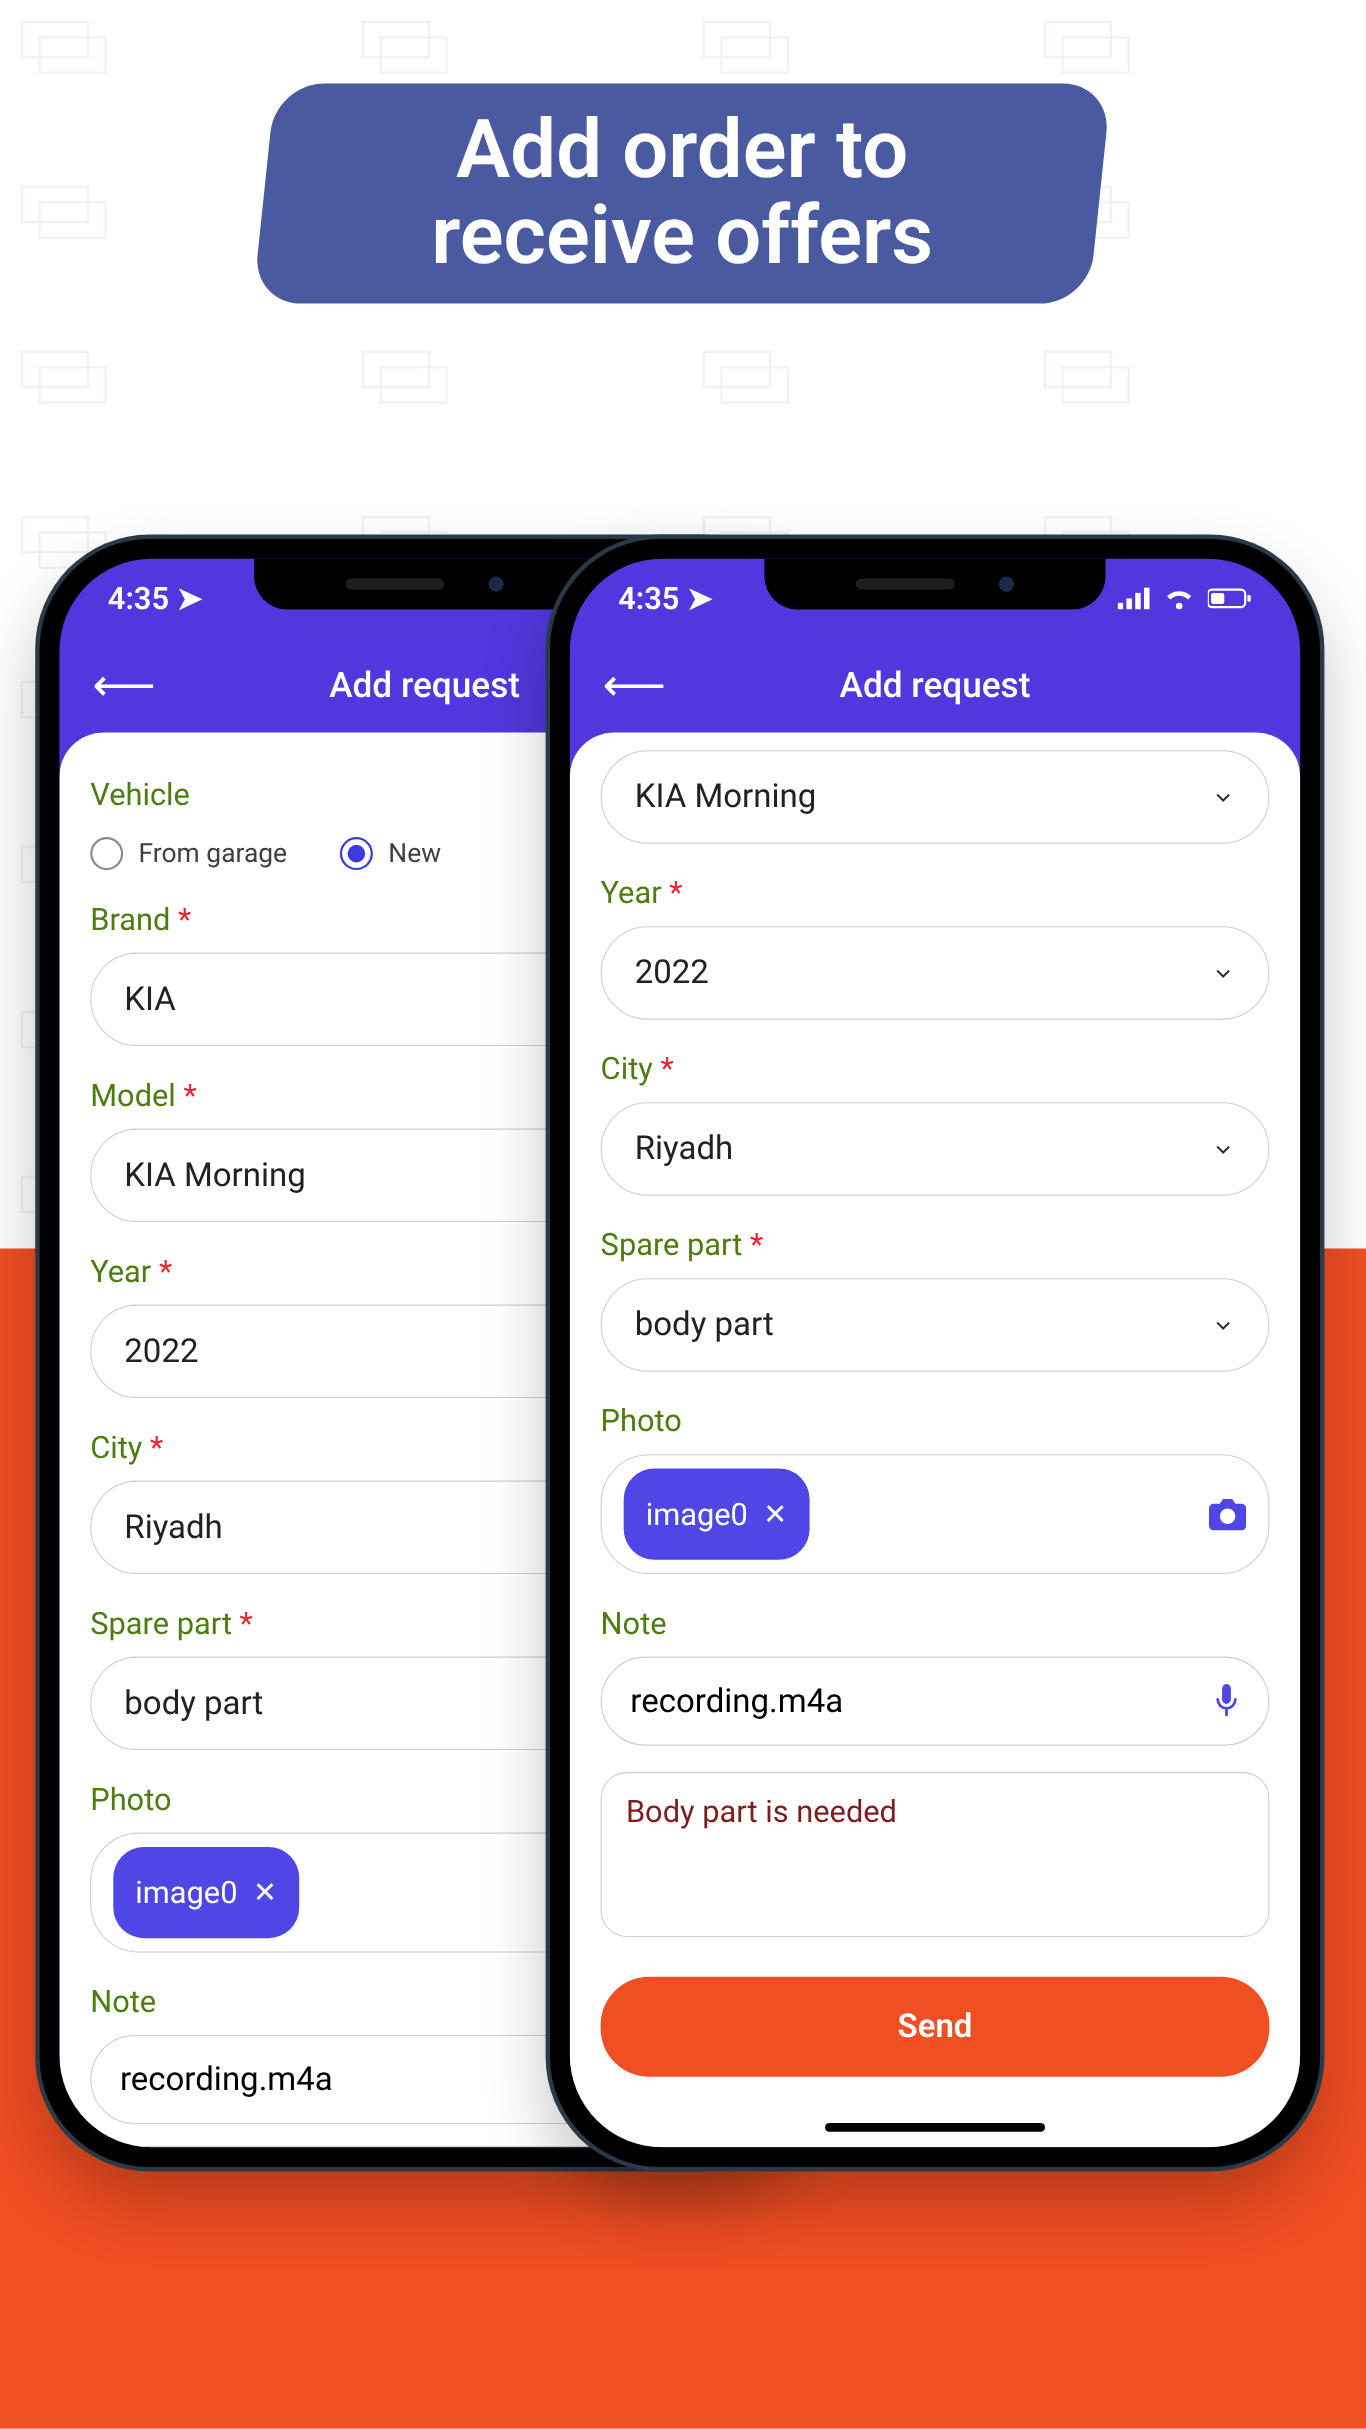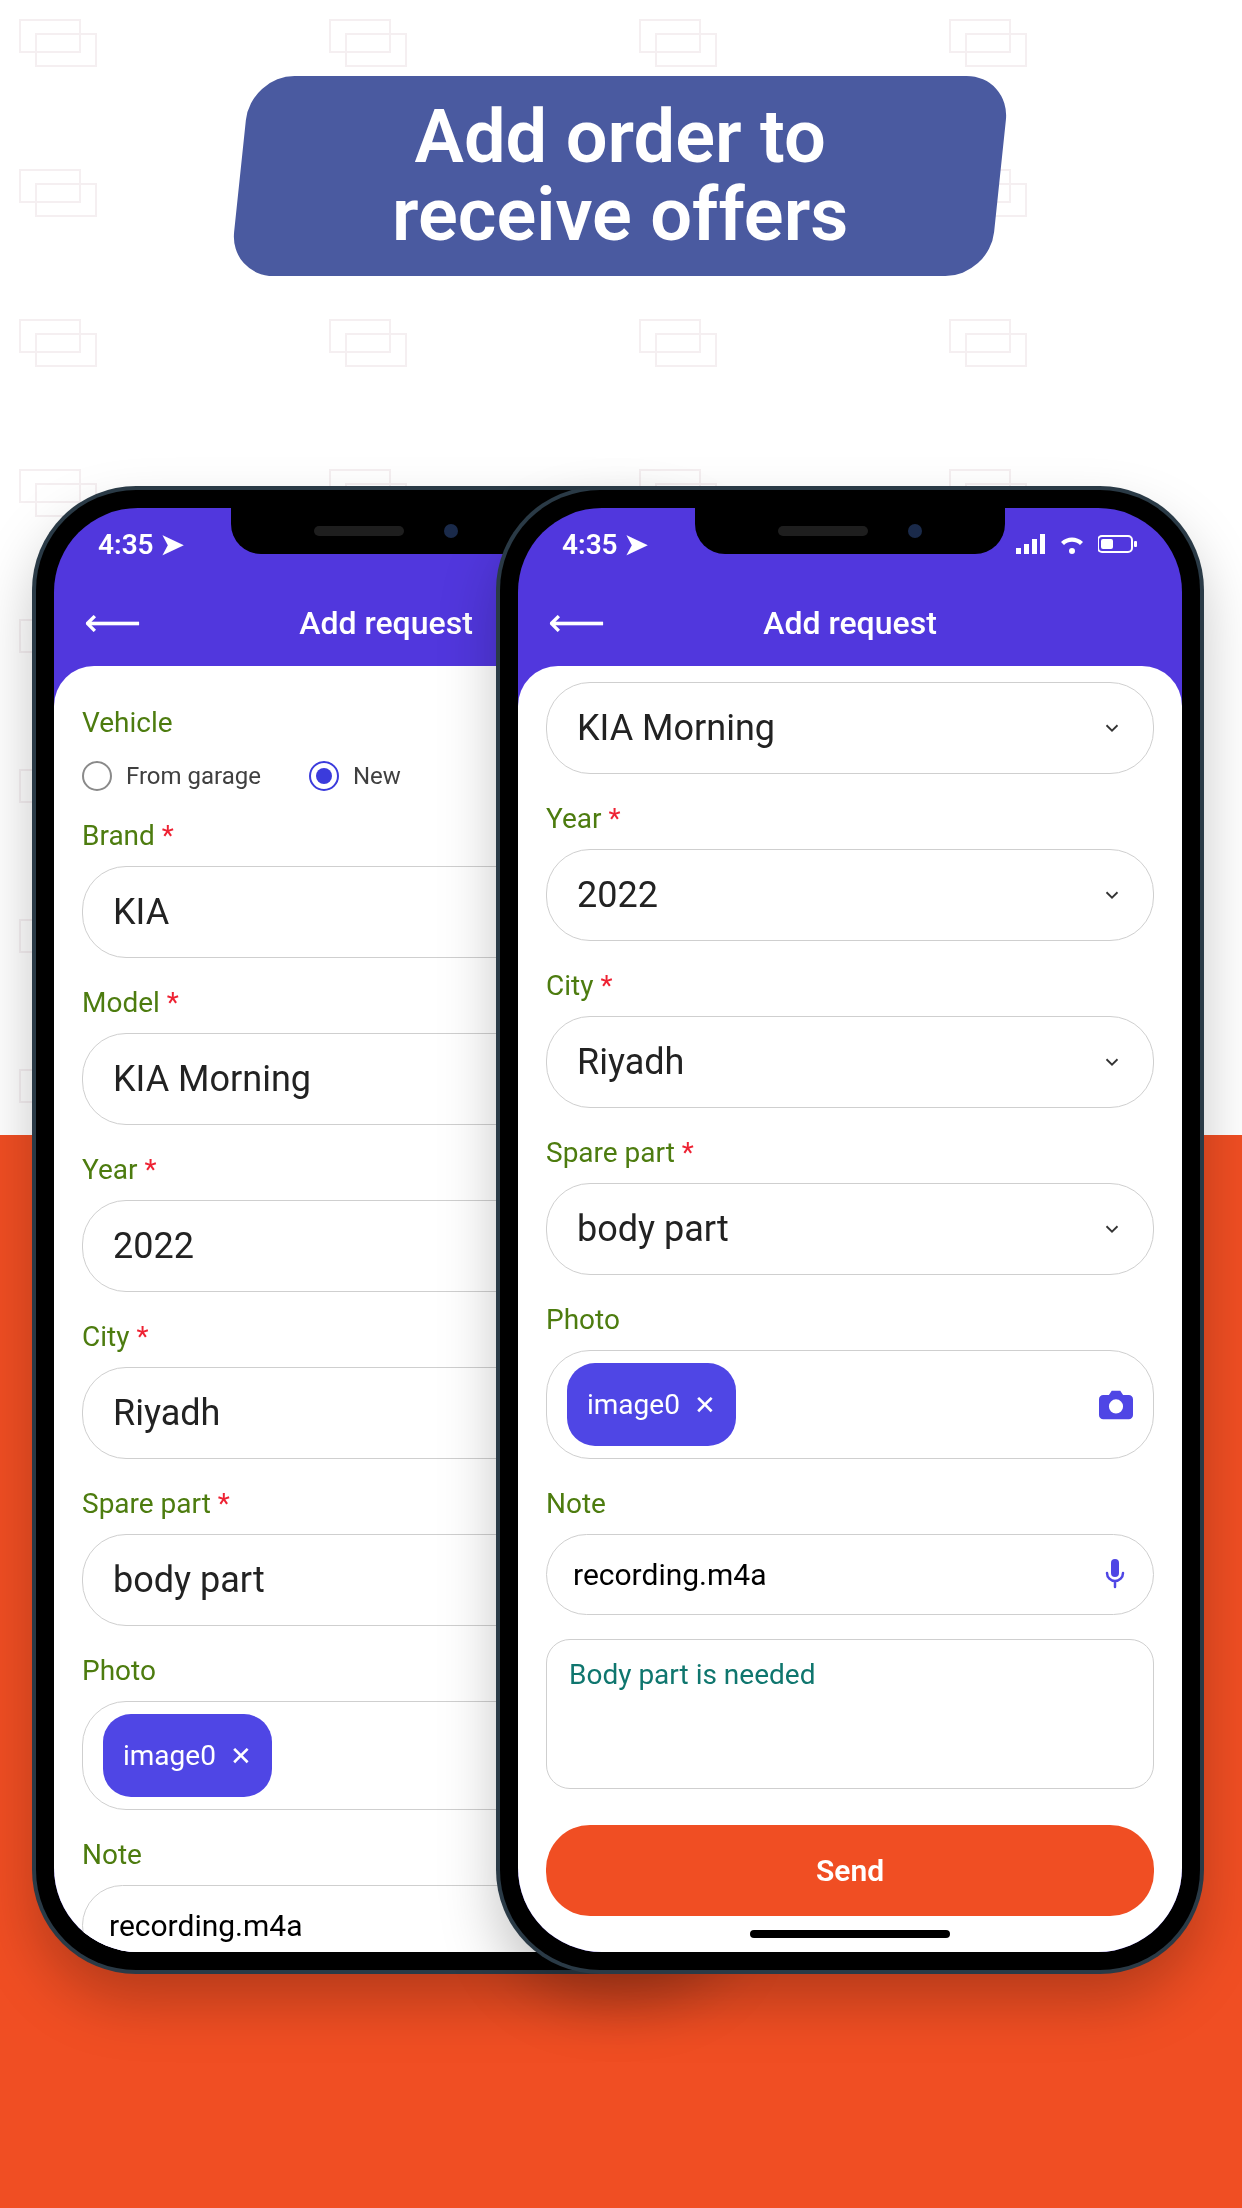--- a/index.html
+++ b/index.html
@@ -82,21 +82,21 @@
   .radio { display:flex; align-items:center; gap:14px; font-size:24px; color:#404040; }
   .radio .dot {
     width:30px; height:30px; border:2px solid #8a8a8a; border-radius:50%;
     display:inline-flex; align-items:center; justify-content:center;
   }
   .radio.sel .dot { border-color:#3b3bdc; }
   .radio.sel .dot::after { content:""; width:16px; height:16px; border-radius:50%; background:#3b3bdc; }
 
   .field {
     border:1px solid #cfcfcf; border-radius:44px;
-    padding: 24px 30px; font-size:36px; color:#222;
+    padding: 24px 30px; font-size:30px; color:#222;
     display:flex; align-items:center; justify-content:space-between;
     background:#fff;
   }
   .field .chev { margin-left:auto; }
   .chev svg, .icon svg { display:block; }
 
   .chip-row {
     border:1px solid #cfcfcf; border-radius:44px;
     padding: 12px 20px; display:flex; align-items:center; justify-content:space-between;
     background:#fff;
@@ -109,21 +109,21 @@
   .chip .x { font-size:26px; }
 
   .note-audio {
     border:1px solid #cfcfcf; border-radius:44px;
     padding: 22px 26px; display:flex; align-items:center; justify-content:space-between;
     font-size:30px; background:#fff;
   }
 
   .textarea {
     border:1px solid #cfcfcf; border-radius:24px;
-    padding: 18px 22px; font-size:28px; color:#0f766e;
+    padding: 18px 22px; font-size:28px; color:#7f1d1d;
     min-height: 150px; background:#fff;
   }
 
   .send-btn {
     margin-top: 36px;
     background:#f04e23; color:#ffffff; border-radius:44px;
     text-align:center; padding:28px 0; font-size:30px; font-weight:600;
   }
 
   .home-ind { position:absolute; bottom:14px; left:50%; transform:translateX(-50%);

